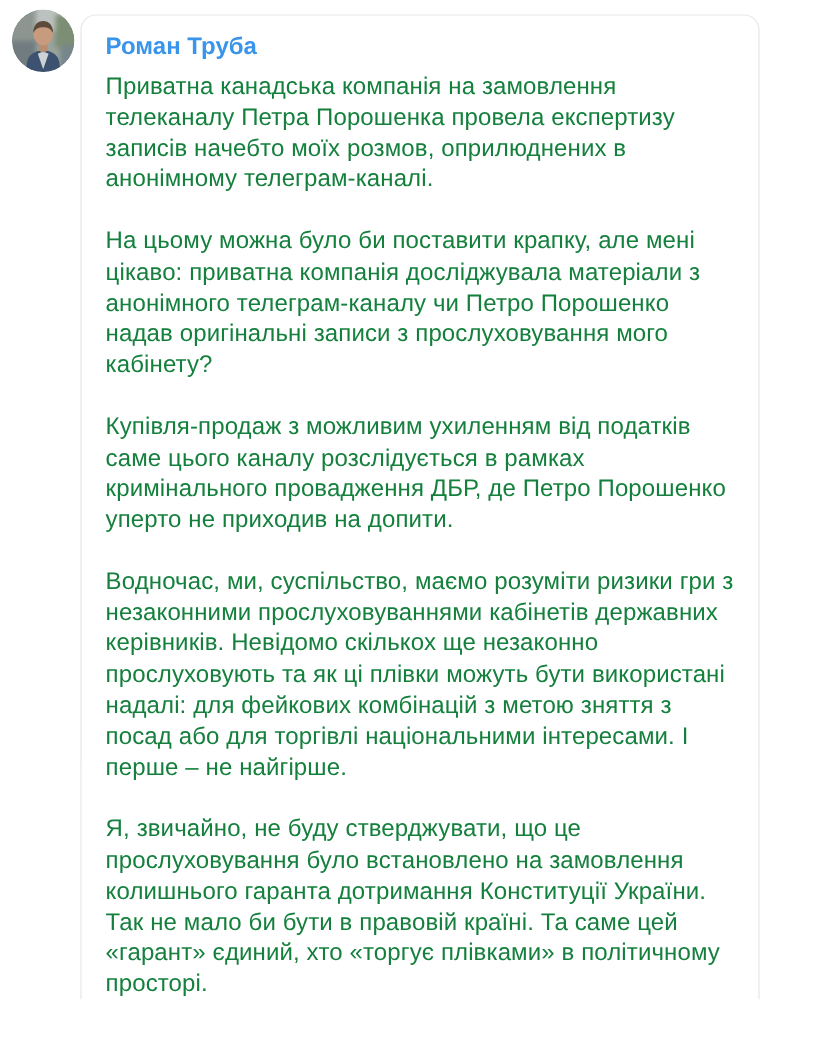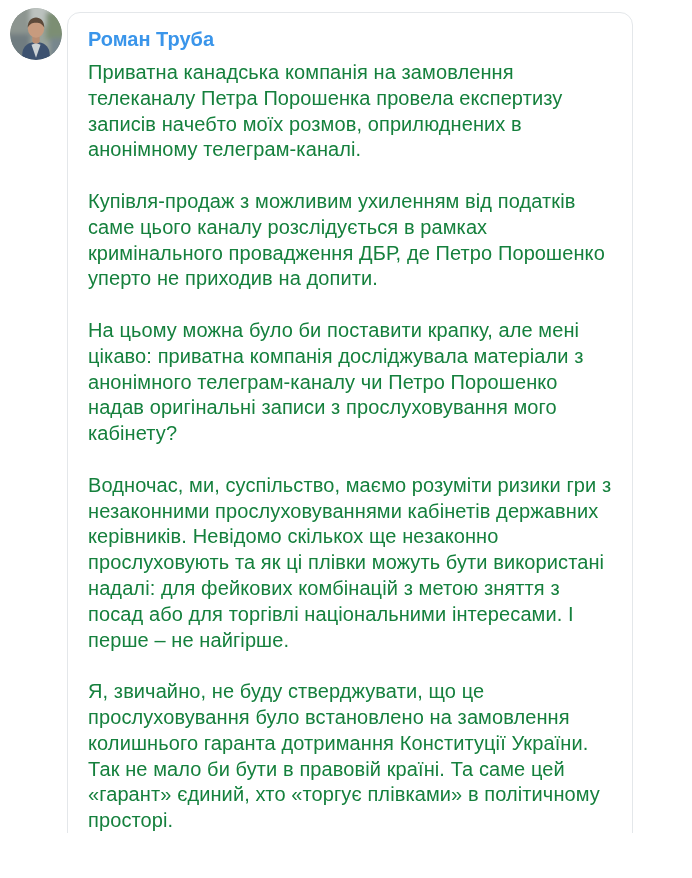--- a/index.html
+++ b/index.html
@@ -115,22 +115,22 @@
       </g>
     </svg>
   </div>
 
   <div class="bubble">
 
     <div class="author">Роман Труба</div>
 
     <div class="message-text">
       <p>Приватна канадська компанія на замовлення телеканалу Петра Порошенка провела експертизу записів начебто моїх розмов, оприлюднених в анонімному телеграм-каналі.</p>
+      <p>На цьому можна було би поставити крапку, але мені цікаво: приватна компанія досліджувала матеріали з анонімного телеграм-каналу чи Петро Порошенко надав оригінальні записи з прослуховування мого кабінету?</p>
       <p>Купівля-продаж з можливим ухиленням від податків саме цього каналу розслідується в рамках кримінального провадження ДБР, де Петро Порошенко уперто не приходив на допити.</p>
-      <p>На цьому можна було би поставити крапку, але мені цікаво: приватна компанія досліджувала матеріали з анонімного телеграм-каналу чи Петро Порошенко надав оригінальні записи з прослуховування мого кабінету?</p>
       <p>Водночас, ми, суспільство, маємо розуміти ризики гри з незаконними прослуховуваннями кабінетів державних керівників. Невідомо скількох ще незаконно прослуховують та як ці плівки можуть бути використані надалі: для фейкових комбінацій з метою зняття з посад або для торгівлі національними інтересами. І перше – не найгірше.</p>
       <p>Я, звичайно, не буду стверджувати, що це прослуховування було встановлено на замовлення колишнього гаранта дотримання Конституції України. Так не мало би бути в правовій країні. Та саме цей «гарант» єдиний, хто «торгує плівками» в політичному просторі.</p>
     </div>
 
     <div class="footer">
       <a class="post-link">t.me/truba_roman/135</a>
 
       <div class="meta">
         <span class="views-wrap">
           <span>2.1K</span>

